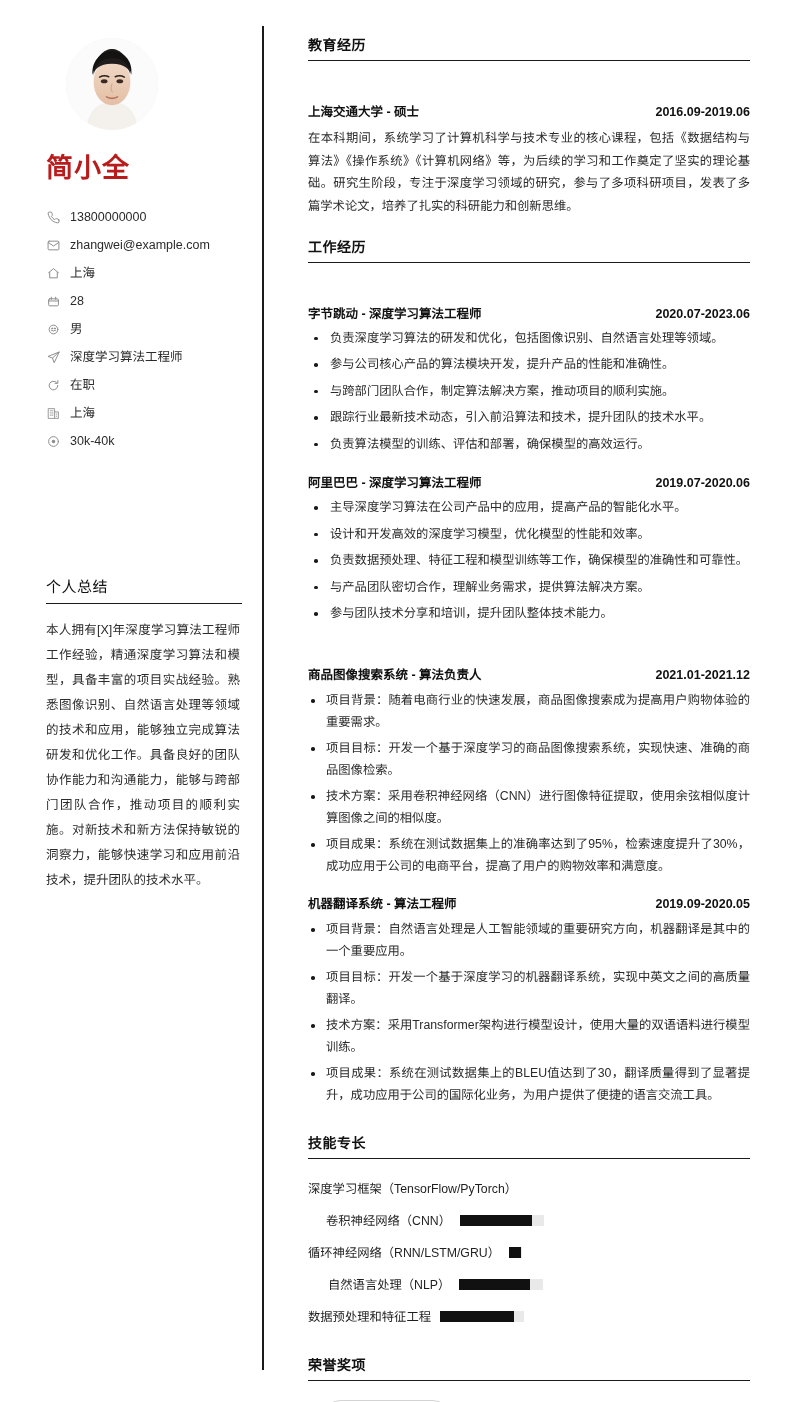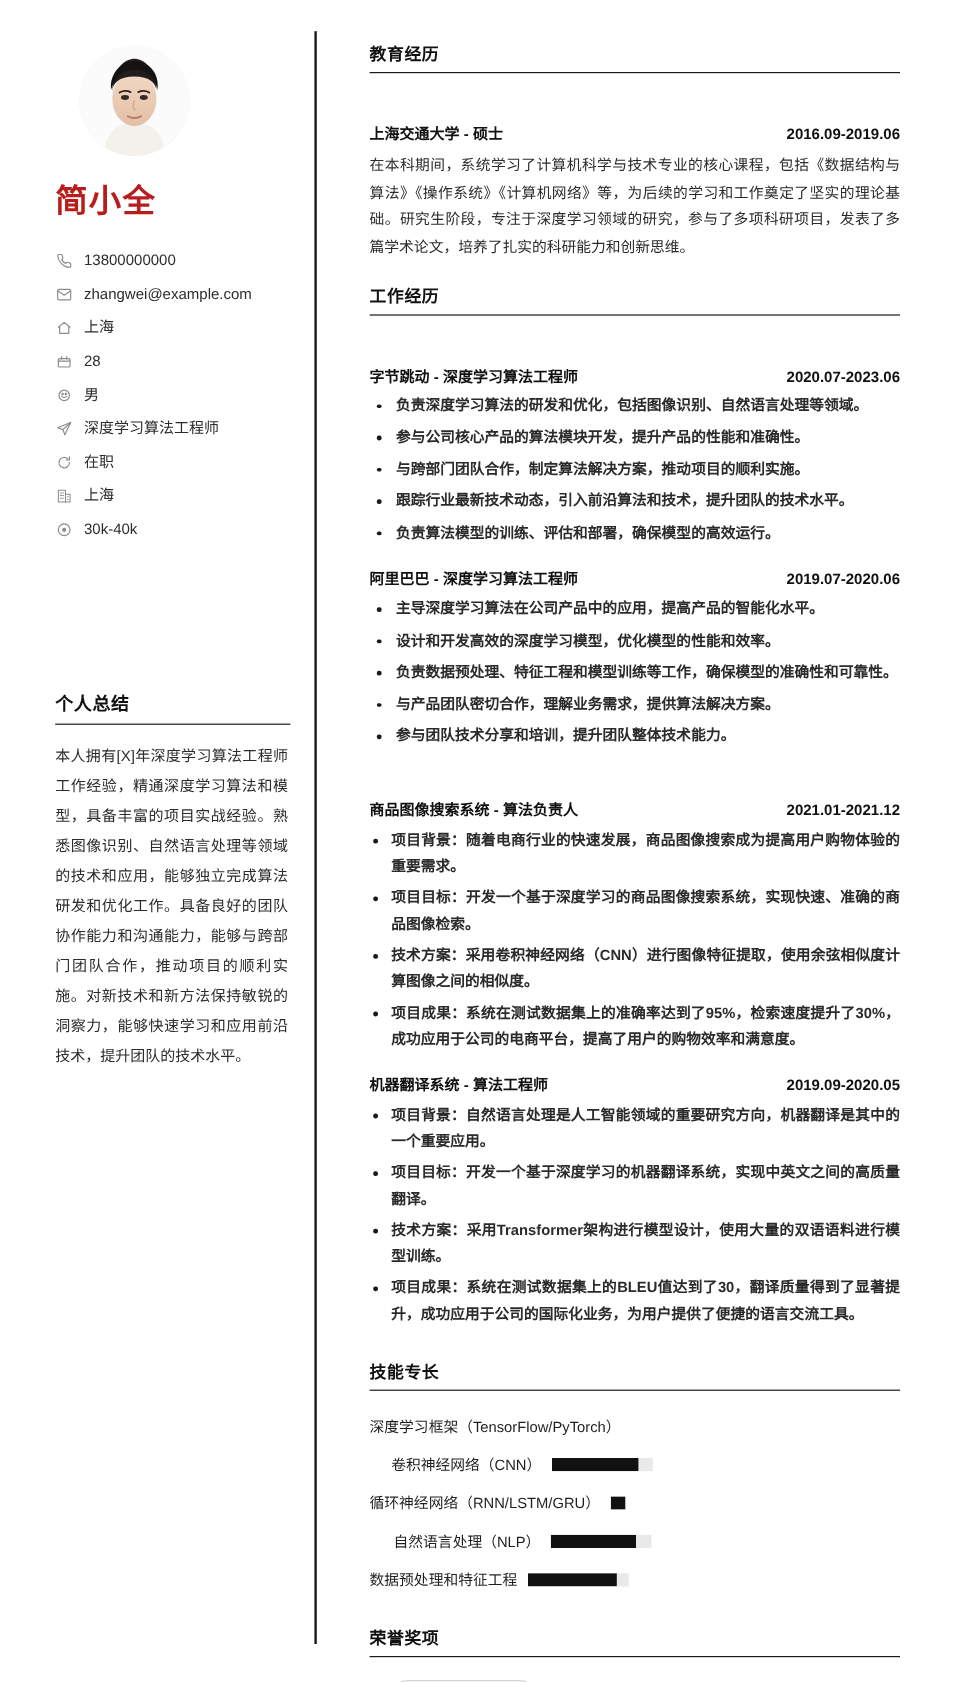--- a/index.html
+++ b/index.html
@@ -70,21 +70,21 @@
     align-items: center;
     justify-content: center;
     color: #8b8b8b;
   }
   .contact-item .ci svg { width: 13px; height: 13px; display: block; }
   .contact-text { white-space: nowrap; }
 
   .left-section { margin-top: 120px; }
   .left-heading {
     font-size: 15px;
-    font-weight: 700;
+    font-weight: 400;
     color: #111;
     padding-bottom: 7px;
     border-bottom: 1.6px solid #1a1a1a;
     margin: 0 0 14px 0;
     letter-spacing: 0.5px;
   }
   .summary-text {
     font-size: 12.5px;
     line-height: 2.0;
     color: #2b2b2b;
@@ -128,21 +128,21 @@
     white-space: nowrap;
     padding-left: 12px;
   }
   .entry-desc {
     font-size: 12.3px;
     line-height: 1.85;
     color: #2b2b2b;
     text-align: justify;
     margin: 0;
   }
-  .bullets { margin: 0; padding: 0; list-style: none; font-weight: bold; }
+  .bullets { margin: 0; padding: 0; list-style: none; }
   .bullets li {
     position: relative;
     font-size: 12.3px;
     line-height: 1.62;
     color: #2b2b2b;
     padding-left: 22px;
     margin-bottom: 6.5px;
     text-align: justify;
   }
   .bullets li:last-child { margin-bottom: 0; }

